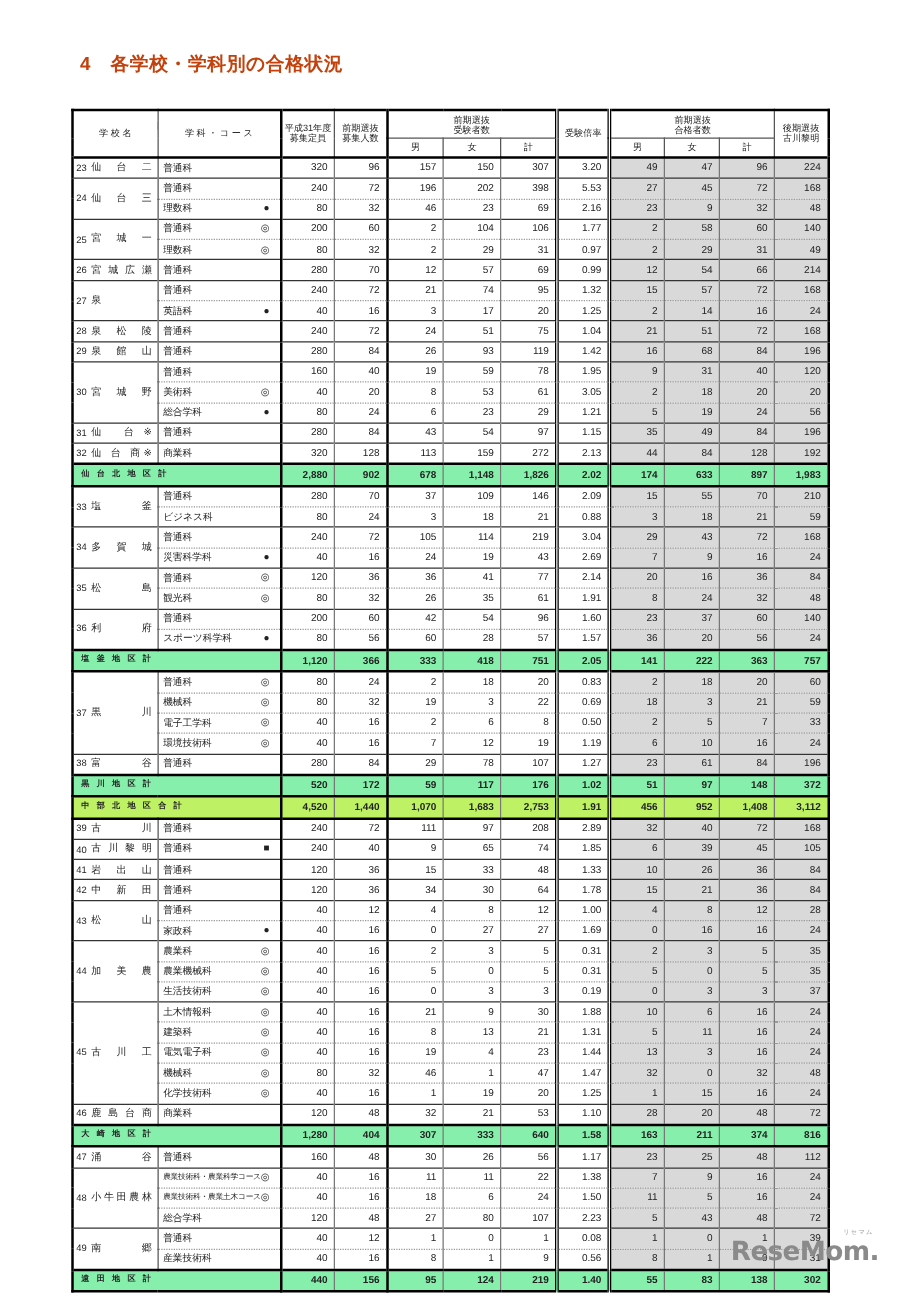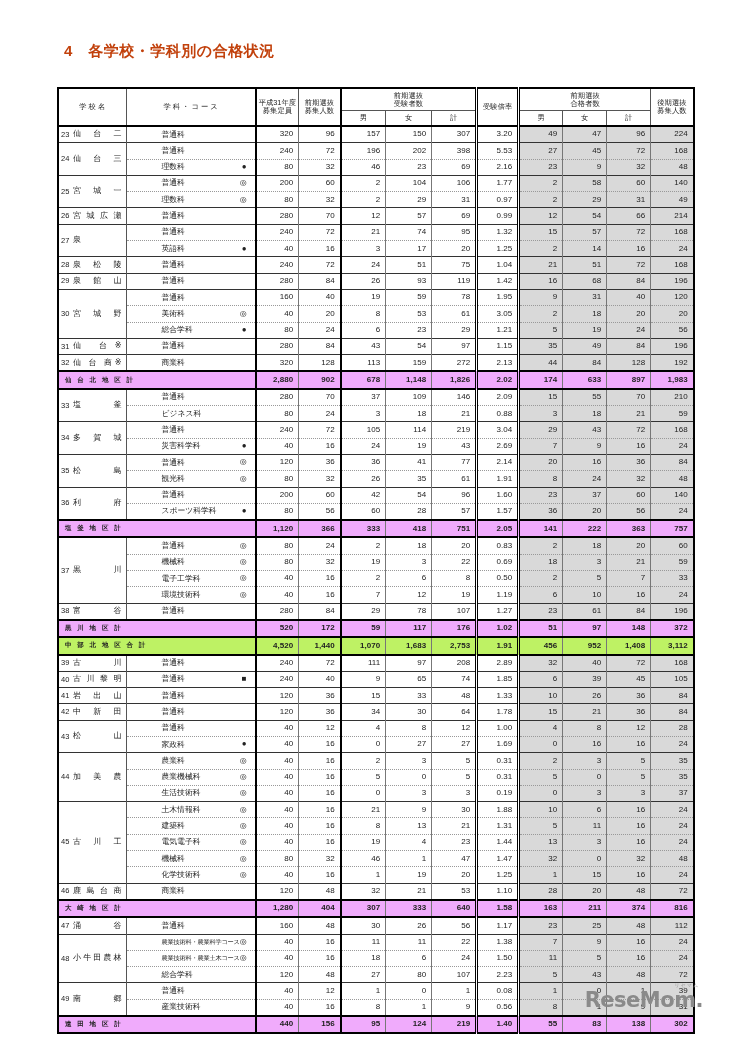--- a/index.html
+++ b/index.html
@@ -27,29 +27,29 @@
   tbody tr.r-cont>td{border-top:1px dotted #999;}
   td.c-school{border-left:2px solid #000;border-right:1px solid #555;}
   td.c-dept{border-right:2px solid #000;}
   td.c-v{text-align:right;padding-right:5px;font-variant-numeric:tabular-nums;}
   td.v1{border-right:2px solid #000;}
   td.v4{border-right:3px double #000;}
   td.v5{border-right:3px double #000;}
   td.v9{border-right:2px solid #000;}
   td.shade{background:#d9d9d9;}
 
-  tr.r-district>td{background:#f0abfc;border-top:2px solid #000;border-bottom:2px solid #000;font-weight:bold;}
+  tr.r-district>td{background:#86efac;border-top:2px solid #000;border-bottom:2px solid #000;font-weight:bold;}
   tr.r-grand>td{background:#bef264;border-top:2px solid #000;border-bottom:2px solid #000;font-weight:bold;}
   td.c-label{font-size:6.5px;letter-spacing:2px;padding-left:6px;text-align:left;border-right:2px solid #000;border-left:2px solid #000;}
 
   .school-wrap{display:flex;align-items:center;padding:0 4px 0 2px;}
   .school-no{width:12px;font-size:7.5px;flex:none;}
   .school-nm{flex:1;font-size:8px;text-align:justify;text-align-last:justify;}
   .dept-wrap{display:flex;align-items:center;justify-content:space-between;padding:0 8px 0 4px;}
-  .dept-label{font-size:7.8px;white-space:nowrap;margin-left:31px;}
+  .dept-label{font-size:7.8px;white-space:nowrap;}
   .dept-label.tight{font-size:6.2px;letter-spacing:-0.2px;}
   .dept-mark{font-size:8px;flex:none;}
 
   .logo{position:absolute;right:26px;top:982px;text-align:right;}
   .logo-ruby{display:block;font-size:5px;color:#9a9a9a;letter-spacing:1px;margin:0 4px 0 0;text-align:right;}
   .logo-text{font-size:21px;font-weight:bold;color:#8a8a8a;letter-spacing:-0.5px;font-family:"DejaVu Sans",sans-serif;}
 </style>
 </head>
 <body>
 
@@ -79,21 +79,21 @@
         <th rowspan="2">平成31年度
 募集定員</th>
         <th rowspan="2" class="b-thick-r">前期選抜
 募集人数</th>
         <th colspan="3" class="b-dbl-r">前期選抜
 受験者数</th>
         <th rowspan="2" class="b-dbl-r">受験倍率</th>
         <th colspan="3">前期選抜
 合格者数</th>
         <th rowspan="2">後期選抜
-募集人数</th>
+古川黎明</th>
       </tr>
       <tr class="h2">
         <th>男</th>
         <th>女</th>
         <th class="b-dbl-r">計</th>
         <th>男</th>
         <th>女</th>
         <th>計</th>
       </tr>
     </thead>

